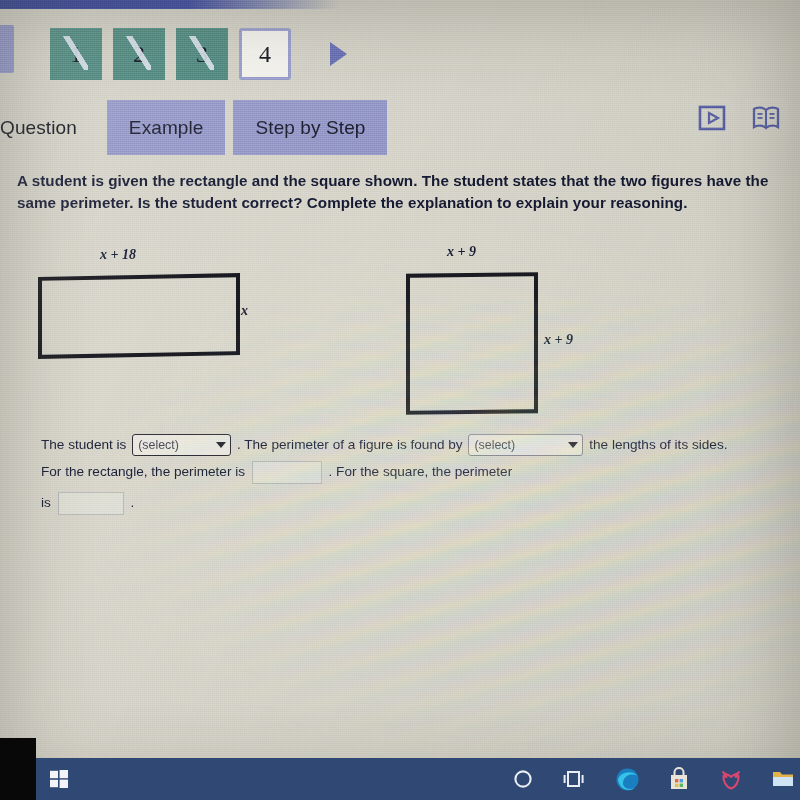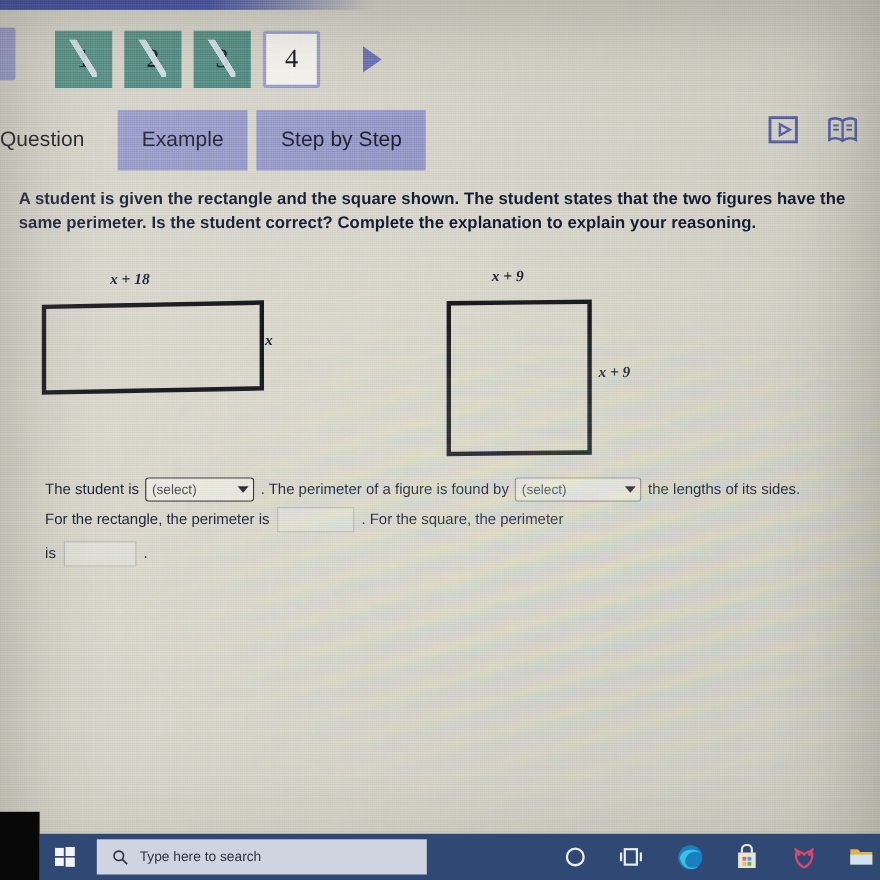--- a/index.html
+++ b/index.html
@@ -418,27 +418,20 @@
 
   <div class="taskbar">
     <div class="tb-start">
       <svg width="20" height="20" viewBox="0 0 20 20">
         <rect x="1" y="1.8" width="8" height="7.4" fill="#f2f4f8"></rect>
         <rect x="10.6" y="1" width="8.4" height="8.2" fill="#f2f4f8"></rect>
         <rect x="1" y="10.8" width="8" height="7.4" fill="#f2f4f8"></rect>
         <rect x="10.6" y="10.6" width="8.4" height="8.4" fill="#f2f4f8"></rect>
       </svg>
     </div>
-    <div class="tb-search">
-      <svg width="15" height="15" viewBox="0 0 15 15">
-        <circle cx="6" cy="6" r="4.3" fill="none" stroke="#2c3340" stroke-width="1.5"></circle>
-        <line x1="9.2" y1="9.2" x2="13.6" y2="13.6" stroke="#2c3340" stroke-width="1.5"></line>
-      </svg>
-      <span class="tb-search-text">Type here to search</span>
-    </div>
 
     <div class="tb-right">
       <div class="tb-icon">
         <svg width="22" height="22" viewBox="0 0 22 22">
           <circle cx="11" cy="11" r="7.6" fill="none" stroke="#e9edf4" stroke-width="2.1"></circle>
         </svg>
       </div>
       <div class="tb-icon">
         <svg width="24" height="22" viewBox="0 0 24 22">
           <rect x="5" y="4" width="11" height="14" fill="none" stroke="#e9edf4" stroke-width="2"></rect>

